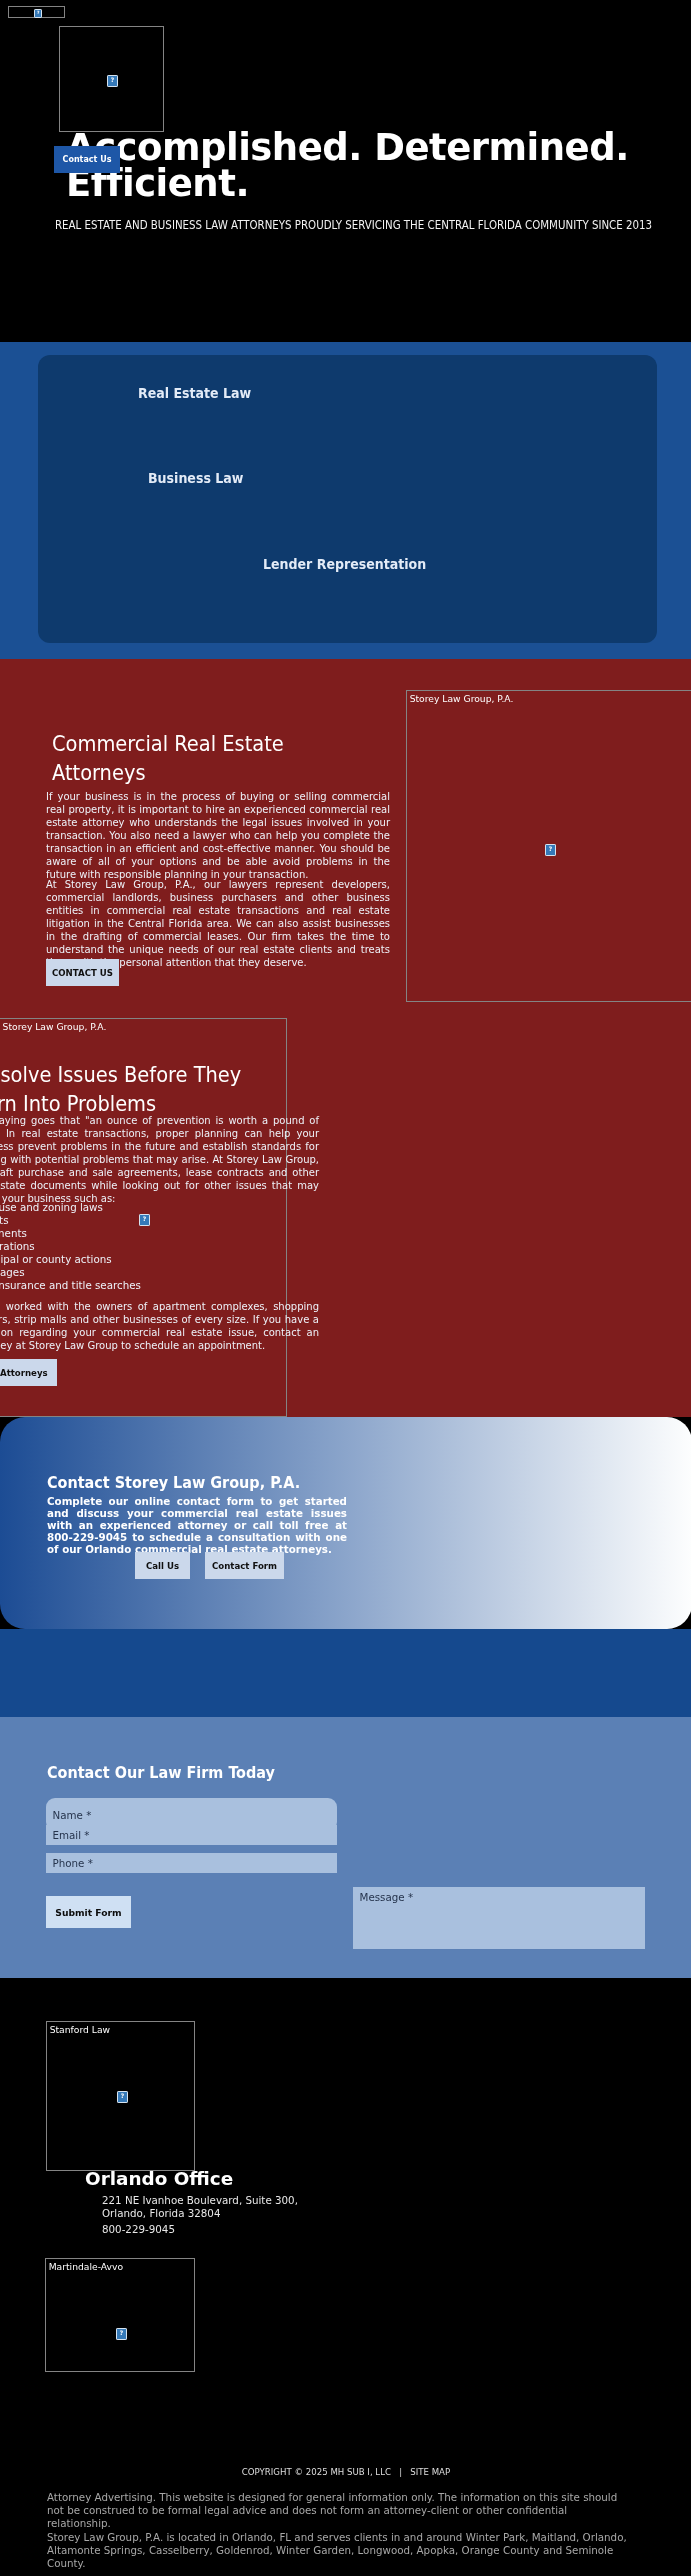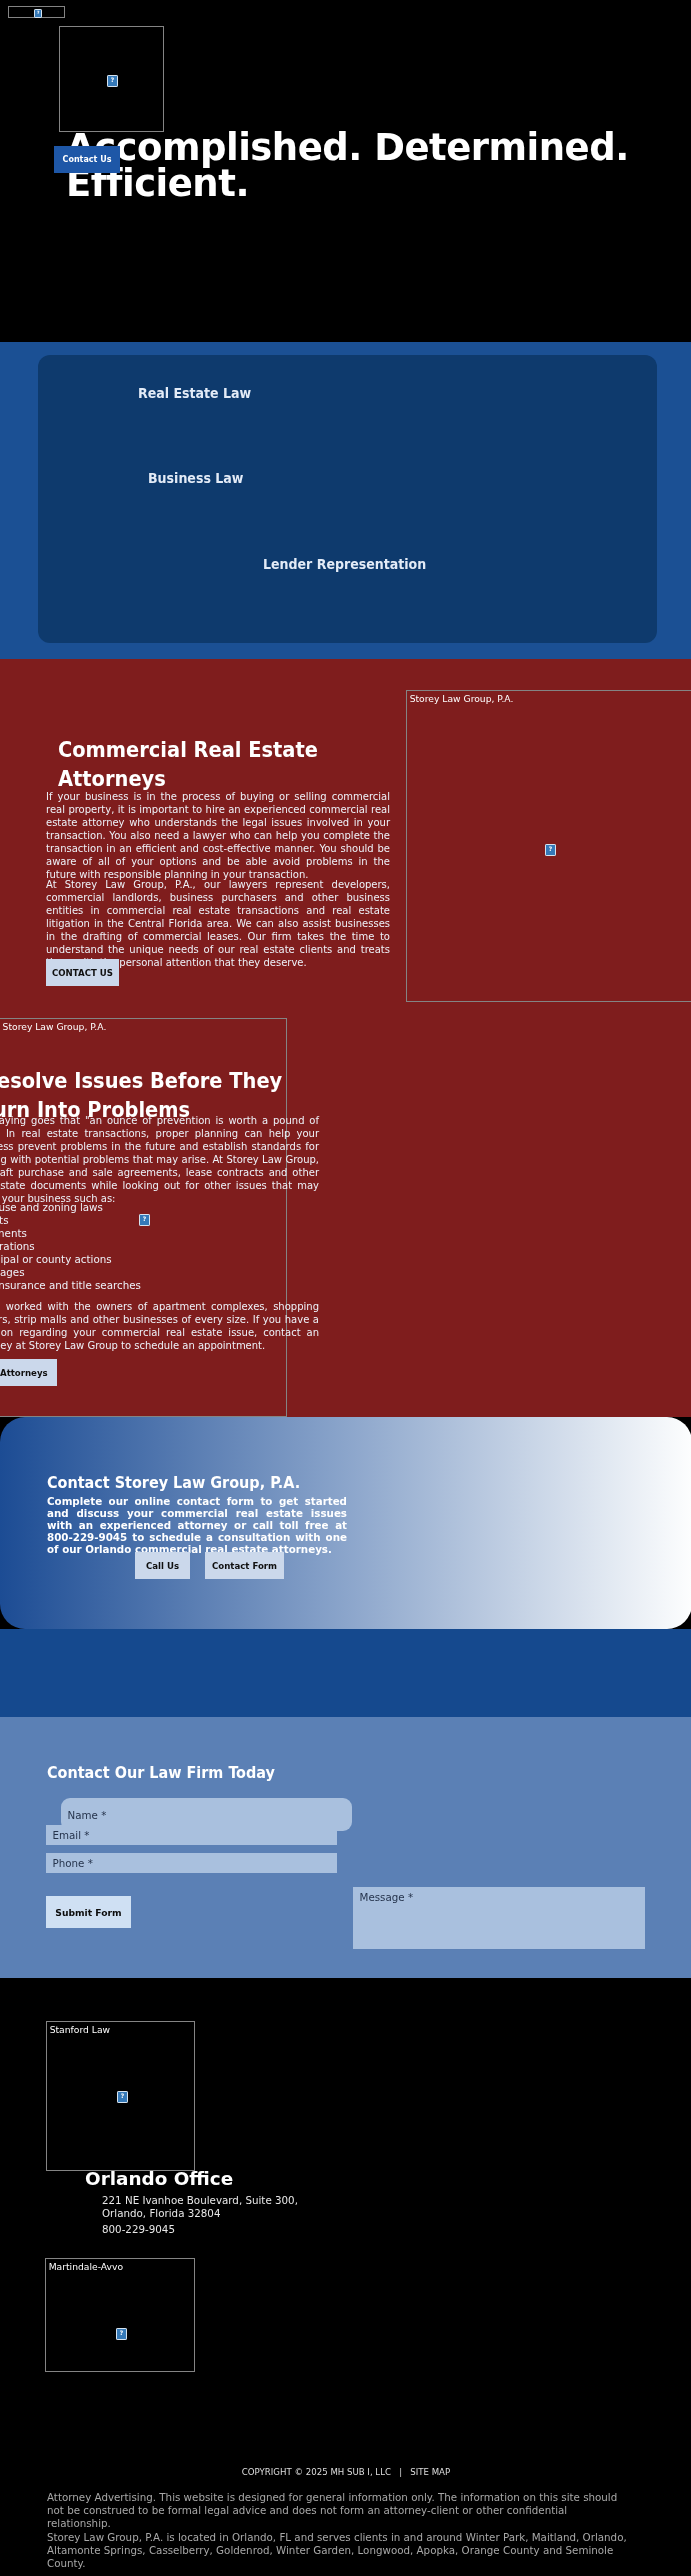--- a/index.html
+++ b/index.html
@@ -25,21 +25,21 @@
 
   
   #services{height:317px;background:#1b5094;}
   .svc-card{position:absolute;left:38px;top:13px;width:619px;height:288px;background:#0e3a6d;border-radius:12px;}
   .svc-title{position:absolute;color:#e3ebf7;font-size:14px;font-weight:bold;font-stretch:condensed;white-space:nowrap;}
 
   
   .bluesec{background:#7f1d1d;color:#eef2f9;}
   #sec-commercial{height:343px;}
   #sec-resolve{height:415px;}
-  .sec-h2{position:absolute;margin:12px;color:#fff;font-size:21.6px;line-height:29px;font-weight:bold;
+  .sec-h2{position:absolute;margin:6px;color:#fff;font-size:21.6px;line-height:29px;font-weight:normal;
           font-stretch:condensed;white-space:nowrap;}
   .body-p{position:absolute;margin:0;font-size:10px;line-height:13px;text-align:justify;color:#eef2f9;}
   .btn-light{position:absolute;display:flex;align-items:center;justify-content:center;
              background:#cbd8eb;color:#101010;font-weight:bold;font-size:8.6px;cursor:pointer;}
   .plain-list{position:absolute;margin:0;padding:0;list-style:none;font-size:10.3px;line-height:13px;color:#eef2f9;}
 
   
   #banner{height:212px;background:linear-gradient(90deg,#1c4c94 0%,#8ba5cb 50%,#fdfefe 100%);border-radius:25px;}
   .banner-h2{position:absolute;left:47px;top:56px;margin:0;color:#fff;font-size:16px;font-weight:bold;
              font-stretch:condensed;white-space:nowrap;}
@@ -81,20 +81,21 @@
     </div>
     <div class="imgbox" style="left:59px;top:26px;width:105px;height:106px;">
       <span class="bimg" style="left:47px;top:48px;">?</span>
     </div>
 
     <h1><span>Accomplished. Determined.</span><br>
         <span>Efficient.</span></h1>
 
     <div class="btn-primary" style="left:54px;top:146px;width:66px;height:27px;">Contact Us</div>
 
+    <div class="hero-sub">REAL ESTATE AND BUSINESS LAW ATTORNEYS PROUDLY SERVICING THE CENTRAL FLORIDA COMMUNITY SINCE 2013</div>
   </section>
 
   <section id="services">
     <div class="svc-card"></div>
     <div class="svc-title" style="left:138px;top:43px;">Real Estate Law</div>
     <div class="svc-title" style="left:148px;top:128px;">Business Law</div>
     <div class="svc-title" style="left:263px;top:214px;">Lender Representation</div>
   </section>
 
   <section id="sec-commercial" class="bluesec">
@@ -144,21 +145,21 @@
     <p class="banner-p">Complete our online contact form to get started and discuss your commercial real estate issues with an experienced attorney or call toll free at 800-229-9045 to schedule a consultation with one of our Orlando commercial real estate attorneys.</p>
     <div class="btn-light" style="left:135px;top:135px;width:55px;height:27px;">Call Us</div>
     <div class="btn-light" style="left:205px;top:135px;width:79px;height:27px;">Contact Form</div>
   </section>
 
   <section id="band"></section>
 
   <section id="formsec">
     <h2 class="form-h2">Contact Our Law Firm Today</h2>
 
-    <input class="field" style="left: 61px; top: 81px; width: 291px; height: 33px; border-radius: 9px;" type="text" placeholder="Name *">
+    <input class="field" style="left: 46px; top: 81px; width: 291px; height: 33px; border-radius: 9px;" type="text" placeholder="Name *">
     <input class="field" style="left: 46px; top: 108px; width: 291px; height: 20px;" type="text" placeholder="Email *">
     <input class="field" style="left: 46px; top: 136px; width: 291px; height: 20px;" type="text" placeholder="Phone *">
     <textarea class="field" style="left: 353px; top: 170px; width: 292px; height: 62px;" placeholder="Message *"></textarea>
 
     <button class="btn-submit">Submit Form</button>
   </section>
 
   <section id="footer">
     <div class="imgbox" style="left:46px;top:43px;width:149px;height:150px;">
       <span class="alt-text">Stanford Law</span>

